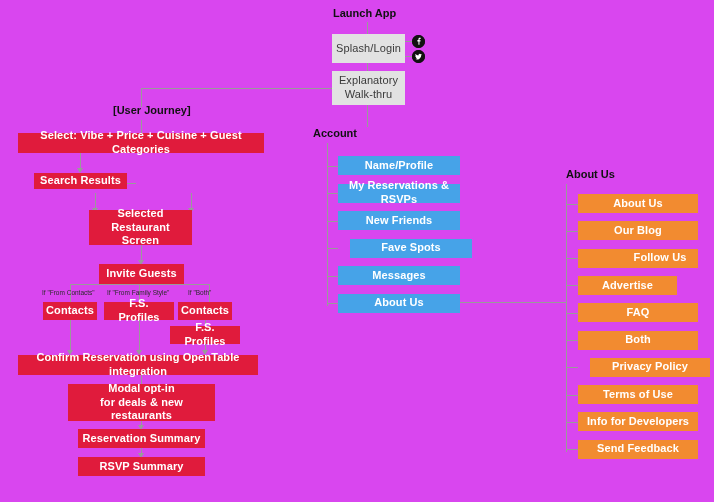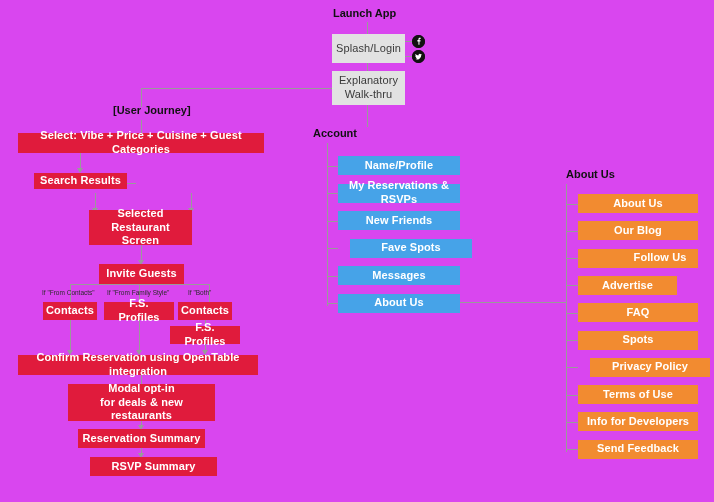--- a/index.html
+++ b/index.html
@@ -192,21 +192,21 @@
   </div>
 
   <div class="ln v" style="left:141px; top:421px; height:7px;"></div>
   <div class="arrow" style="left:138px; top:425px;"></div>
 
   <div class="node red" style="left:78px; top:429px; width:127px; height:19px;">Reservation Summary</div>
 
   <div class="ln v" style="left:141px; top:448px; height:9px;"></div>
   <div class="arrow" style="left:138px; top:453px;"></div>
 
-  <div class="node red" style="left:78px; top:457px; width:127px; height:19px;margin-left:12px;">RSVP Summary</div>
+  <div class="node red" style="left:78px; top:457px; width:127px; height:19px;">RSVP Summary</div>
 
   <div class="hd" style="left:313px; top:127px;">Account</div>
 
   <div class="ln v" style="left:327px; top:143px; height:163px;"></div>
 
   <div id="account-list">
       <div class="ln h" style="left: 327px; top: 165.5px; width: 11px;"></div>
       <div class="node blue" style="left: 338px; top: 156px; width: 122px; height: 19px;">Name/Profile</div>
       <div class="ln h" style="left: 327px; top: 193px; width: 11px;"></div>
       <div class="node blue" style="left: 338px; top: 183.5px; width: 122px; height: 19px;">My Reservations &amp; RSVPs</div>
@@ -231,21 +231,21 @@
       <div class="node orange" style="left: 578px; top: 194px; width: 120px; height: 19px;">About Us</div>
       <div class="ln h" style="left: 566px; top: 230.8px; width: 12px;"></div>
       <div class="node orange" style="left: 578px; top: 221.3px; width: 120px; height: 19px;">Our Blog</div>
       <div class="ln h" style="left: 566px; top: 258.1px; width: 12px;"></div>
       <div class="node orange" style="left: 578px; top: 248.6px; width: 120px; height: 19px; padding-left: 48px;">Follow Us</div>
       <div class="ln h" style="left: 566px; top: 285.4px; width: 12px;"></div>
       <div class="node orange" style="left: 578px; top: 275.9px; width: 99px; height: 19px;">Advertise</div>
       <div class="ln h" style="left: 566px; top: 312.7px; width: 12px;"></div>
       <div class="node orange" style="left: 578px; top: 303.2px; width: 120px; height: 19px;">FAQ</div>
       <div class="ln h" style="left: 566px; top: 340px; width: 12px;"></div>
-      <div class="node orange" style="left: 578px; top: 330.5px; width: 120px; height: 19px;">Spots</div>
+      <div class="node orange" style="left: 578px; top: 330.5px; width: 120px; height: 19px;">Both</div>
       <div class="ln h" style="left: 566px; top: 367.3px; width: 12px;"></div>
       <div class="node orange" style="left: 590px; top: 357.8px; width: 120px; height: 19px;">Privacy Policy</div>
       <div class="ln h" style="left: 566px; top: 394.6px; width: 12px;"></div>
       <div class="node orange" style="left: 578px; top: 385.1px; width: 120px; height: 19px;">Terms of Use</div>
       <div class="ln h" style="left: 566px; top: 421.9px; width: 12px;"></div>
       <div class="node orange" style="left: 578px; top: 412.4px; width: 120px; height: 19px;">Info for Developers</div>
       <div class="ln h" style="left: 566px; top: 449.2px; width: 12px;"></div>
       <div class="node orange" style="left: 578px; top: 439.7px; width: 120px; height: 19px;">Send Feedback</div>
     </div>
 

